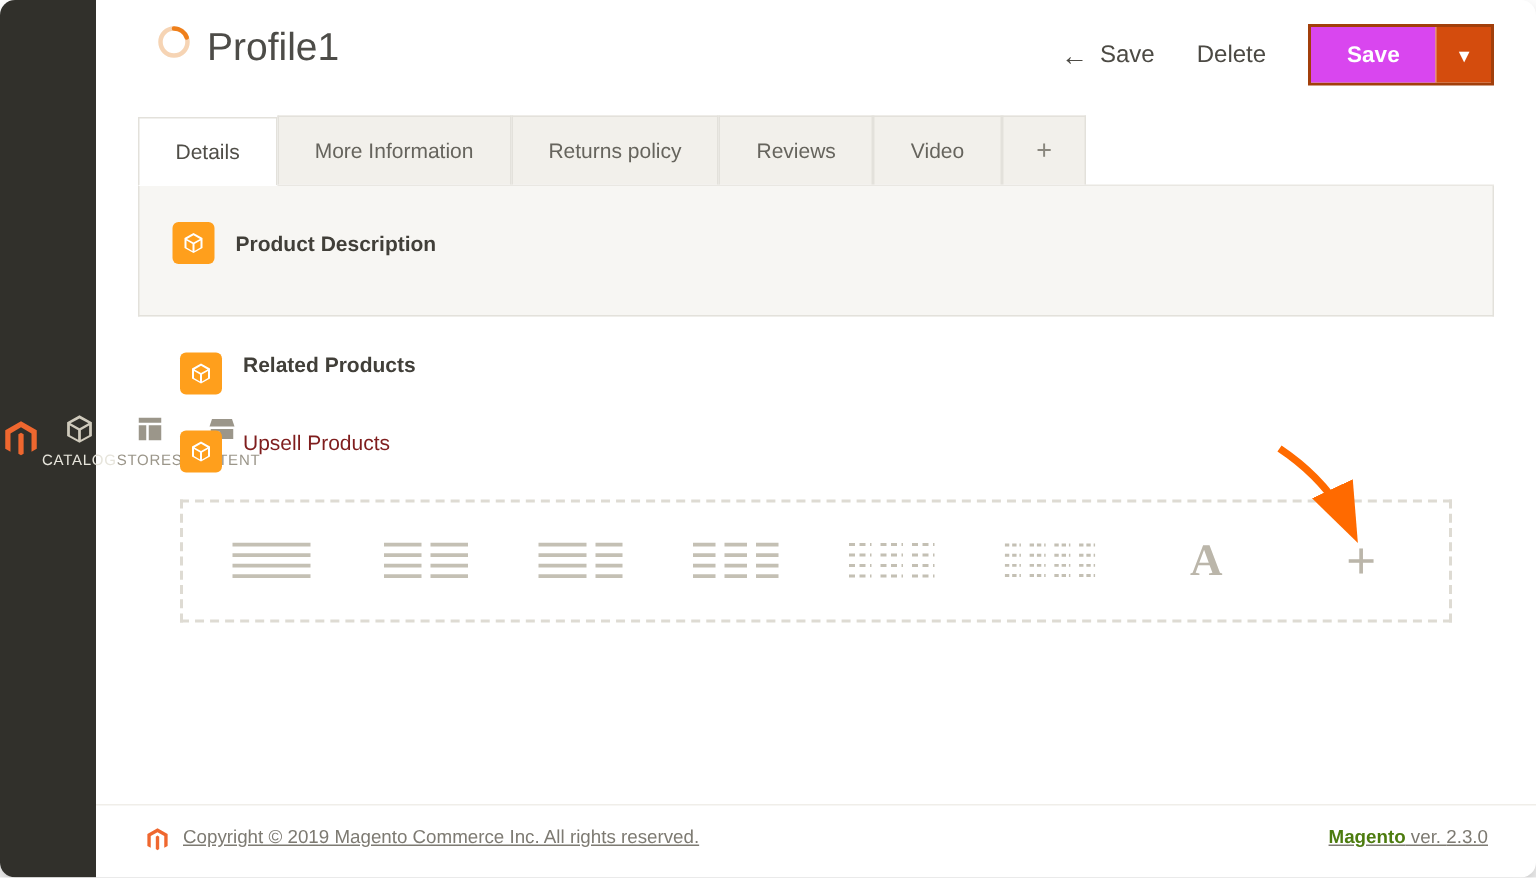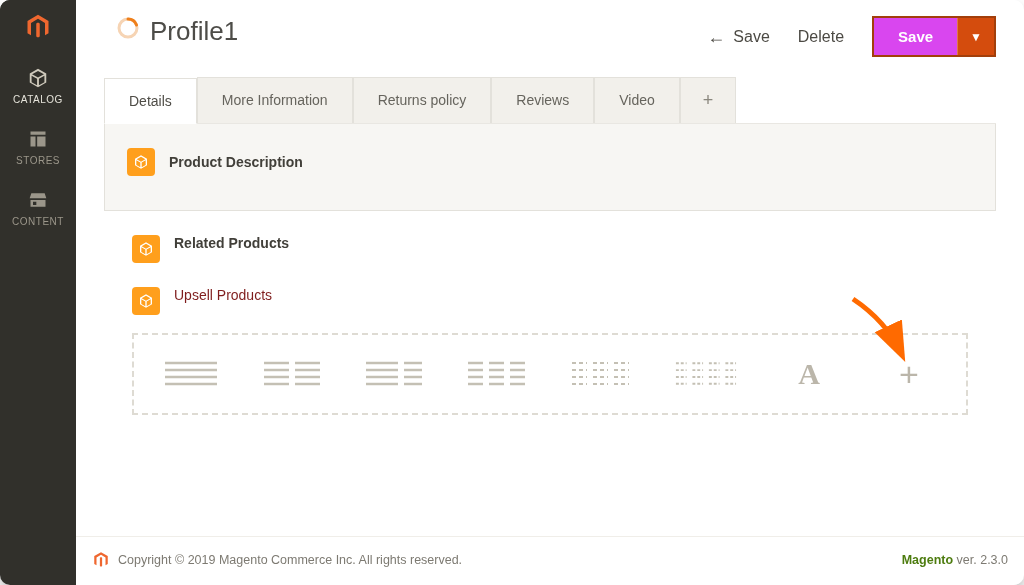--- a/index.html
+++ b/index.html
@@ -1,19 +1,19 @@
 <!DOCTYPE html>
 <html><head>
 <meta charset="utf-8">
 <style>
 * { box-sizing: border-box; margin: 0; padding: 0; font-family: Arial, Helvetica, sans-serif; }
 html, body { width: 1024px; height: 585px; overflow: hidden; }
 .app { display: flex; width: 100%; height: 100%; box-shadow: 0 8px 14px rgba(0,0,0,.25); border-radius: 10px; overflow: hidden; background: #fff; }
 
-.side { width: 76px; background: #31302b; color: #b6b1a4; display: flex; flex-direction: column; align-items: center; padding-top: 0; }
+.side { width: 64px; background: #31302b; color: #b6b1a4; display: flex; align-items: center; padding-top: 0; }
 .side .logo { width: 100%; height: 54px; display: flex; align-items: center; justify-content: center; background: #31302b; }
 .side .logo svg { width: 28px; height: 28px; }
 .side .item { width: 100%; padding: 12px 0 10px; text-align: center; cursor: pointer; font-size: 10px; letter-spacing: .5px; color: #9b968a; }
 .side .item .ic { display: flex; align-items: center; justify-content: center; height: 24px; margin-bottom: 4px; }
 .side .item.active { color: #e6e4db; }
 
 .main { flex: 1; display: flex; flex-direction: column; min-width: 0; }
 .header { display: flex; padding: 16px 28px 10px 20px; margin-left: 20px; }
 .spinner-ic { width: 24px; height: 24px; margin-right: 10px; }
 .title { font-size: 26px; font-weight: 400; color: #4d4c48; }
@@ -34,21 +34,21 @@
 .cube { width: 28px; height: 28px; background: #ff9f1c; border-radius: 4px; display: flex; align-items: center; justify-content: center; }
 .cube svg { width: 16px; height: 16px; }
 .row .lbl { font-size: 14px; font-weight: 700; color: #413f39; }
 .section { display: flex; align-items: flex-start; gap: 14px; padding: 14px 28px 0; margin-top: 10px; }
 .layout-area { margin: 18px 28px 0; border: 2px dashed #dedbd3; padding: 22px 28px; display: flex; align-items: center; gap: 42px; justify-content: space-between; position: relative; }
 .layout-opt { width: 64px; height: 34px; display: flex; align-items: center; justify-content: center; cursor: pointer; }
 .letterA { font-size: 30px; font-weight: 700; color: #bbb6aa; font-family: Georgia, serif; }
 .plusbig { font-size: 34px; color: #bbb6aa; font-weight: 300; line-height: 1; }
 .arrow-ov { position: absolute; right: 38px; top: -44px; pointer-events: none; }
 
-.footer { display: flex; align-items: center; padding: 14px 16px 16px; font-size: 12.5px; color: #7d7a72; border-top: 1px solid #f0eee9; }
+.footer { display: flex; padding: 14px 32px 16px; font-size: 12.5px; color: #7d7a72; border-top: 1px solid #f0eee9; text-decoration: underline; }
 .footer .mlogo { width: 18px; height: 18px; margin-right: 8px; }
 .footer .brand { font-weight: 700; color: #4d7c0f; margin-left: auto; }
 </style>
 </head>
 <body>
 
 <div class="app">
 
   <div class="side">
     <div class="logo">

